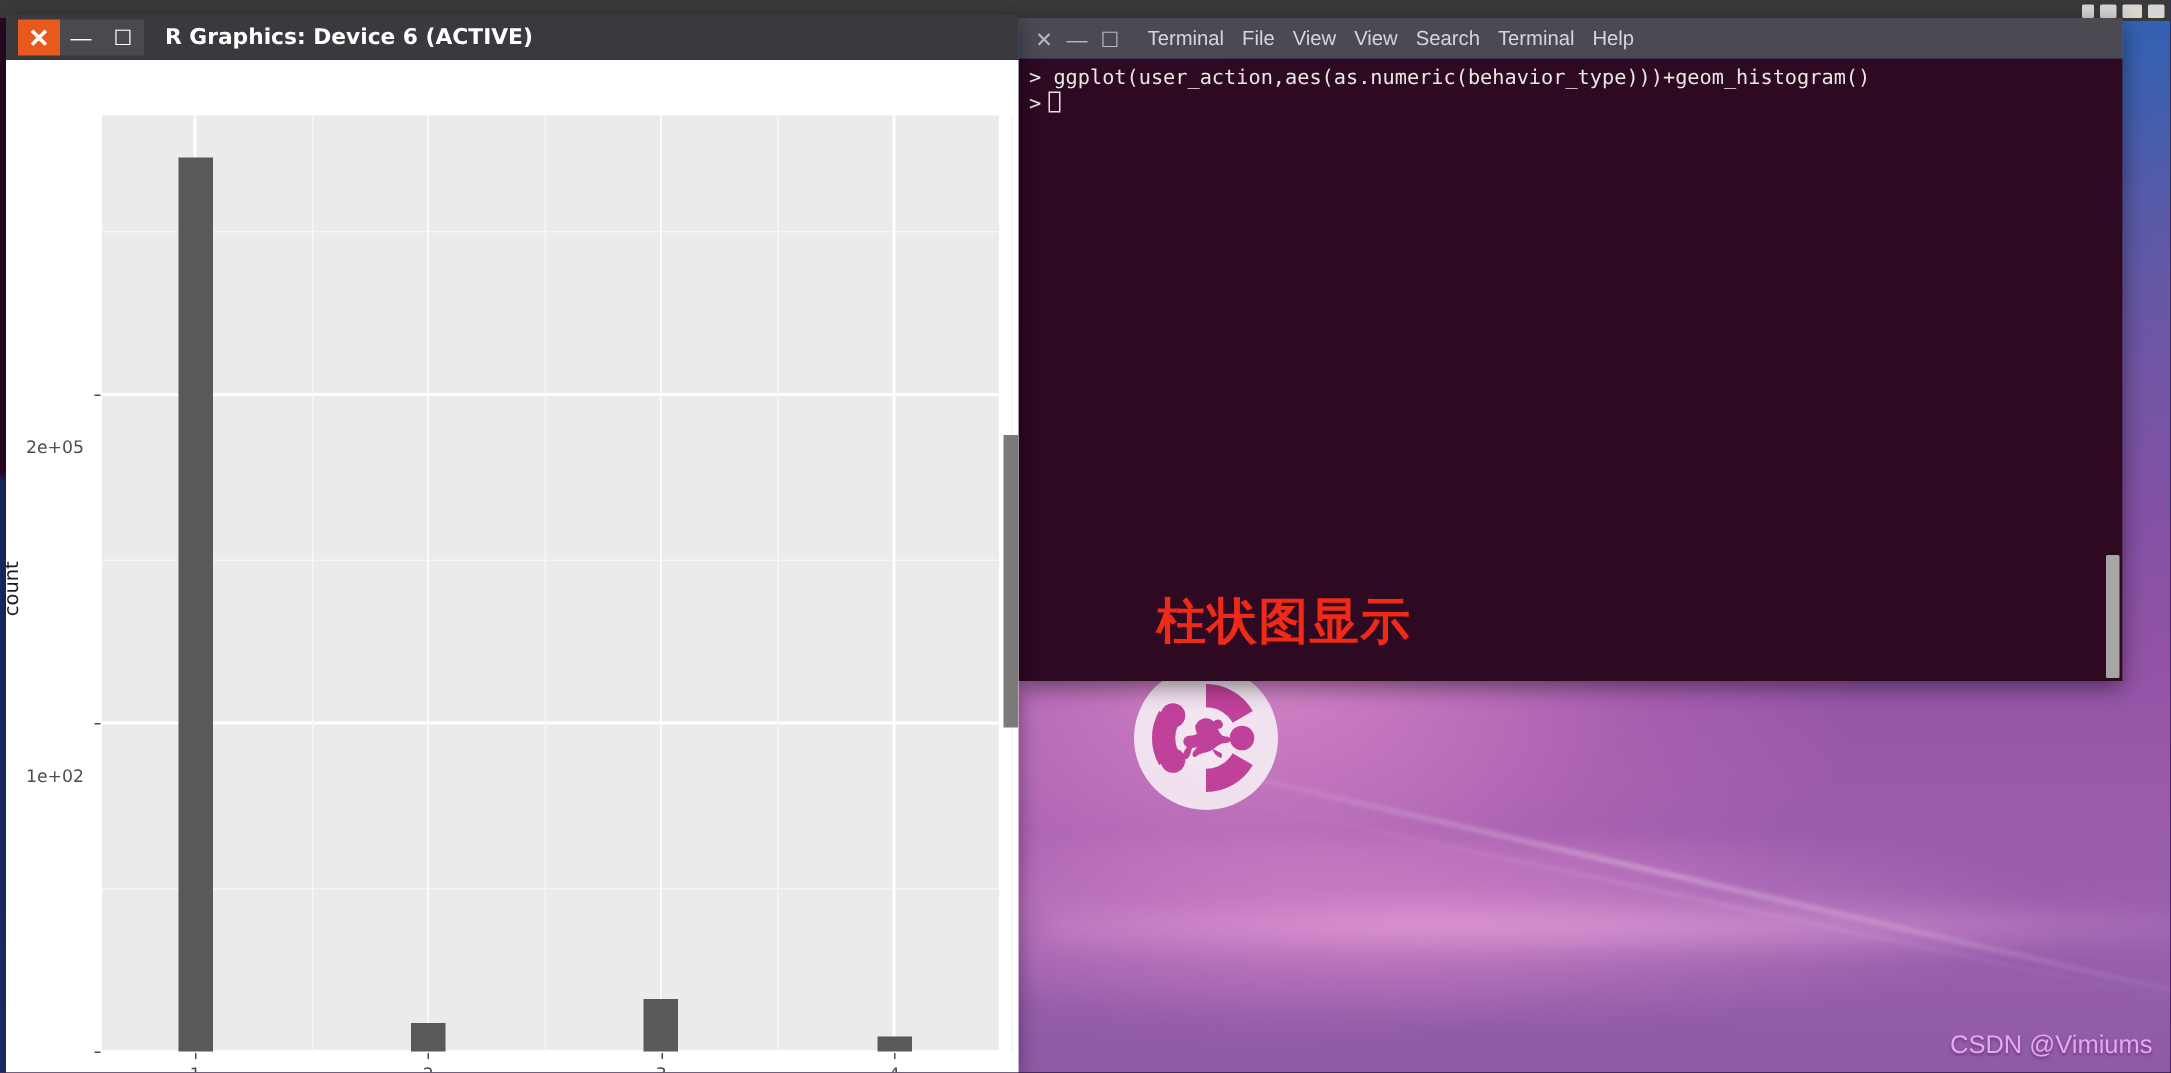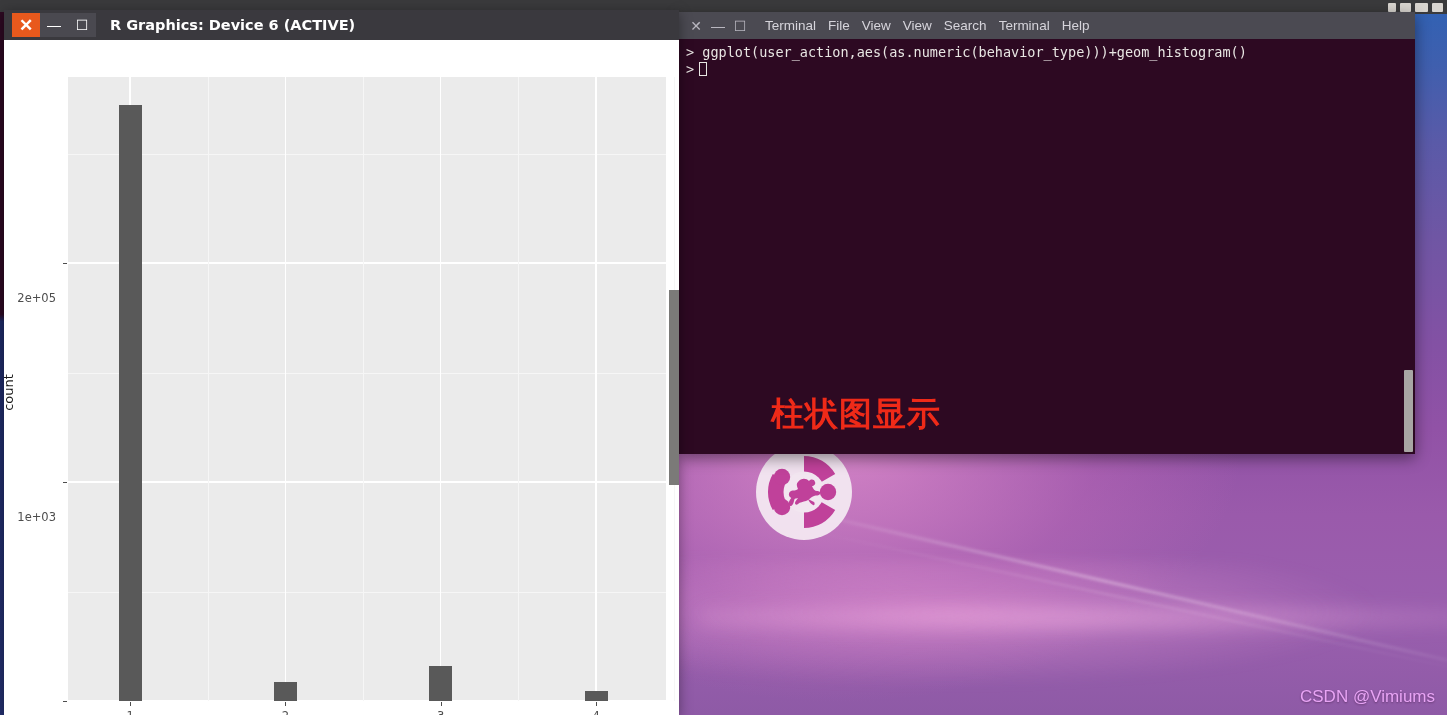--- a/index.html
+++ b/index.html
@@ -242,21 +242,21 @@
         <div class="hbar" style="left: 50.6299px; width: 23px; top: 28.4632px; height: 595.537px;"></div>
         <div class="hbar" style="left: 205.955px; width: 23px; top: 605.389px; height: 18.6105px;"></div>
         <div class="hbar" style="left: 361.279px; width: 23px; top: 588.968px; height: 35.0316px;"></div>
         <div class="hbar" style="left: 516.604px; width: 23px; top: 614.147px; height: 9.85263px;"></div>
       </div>
     <div id="y-axis-title">count</div>
 
     <div id="r-scroll-right"></div>
   <div class="ytick-label" style="left: 0px; width: 52px; top: 653px;">0e+00</div>
       <div class="ytick-mark" style="left: 59px; top: 661px;"></div>
-      <div class="ytick-label" style="left: 0px; width: 52px; top: 434.053px;">1e+03</div>
+      <div class="ytick-label" style="left: 0px; width: 52px; top: 434.053px;">1e+02</div>
       <div class="ytick-mark" style="left: 59px; top: 442.053px;"></div>
       <div class="ytick-label" style="left: 0px; width: 52px; top: 215.105px;">2e+05</div>
       <div class="ytick-mark" style="left: 59px; top: 223.105px;"></div>
       <div class="xtick-label" style="left: 106.13px; top: 669px;">1</div>
       <div class="xtick-mark" style="left: 126.13px; top: 662px;"></div>
       <div class="xtick-label" style="left: 261.455px; top: 669px;">2</div>
       <div class="xtick-mark" style="left: 281.455px; top: 662px;"></div>
       <div class="xtick-label" style="left: 416.779px; top: 669px;">3</div>
       <div class="xtick-mark" style="left: 436.779px; top: 662px;"></div>
       <div class="xtick-label" style="left: 572.104px; top: 669px;">4</div>

